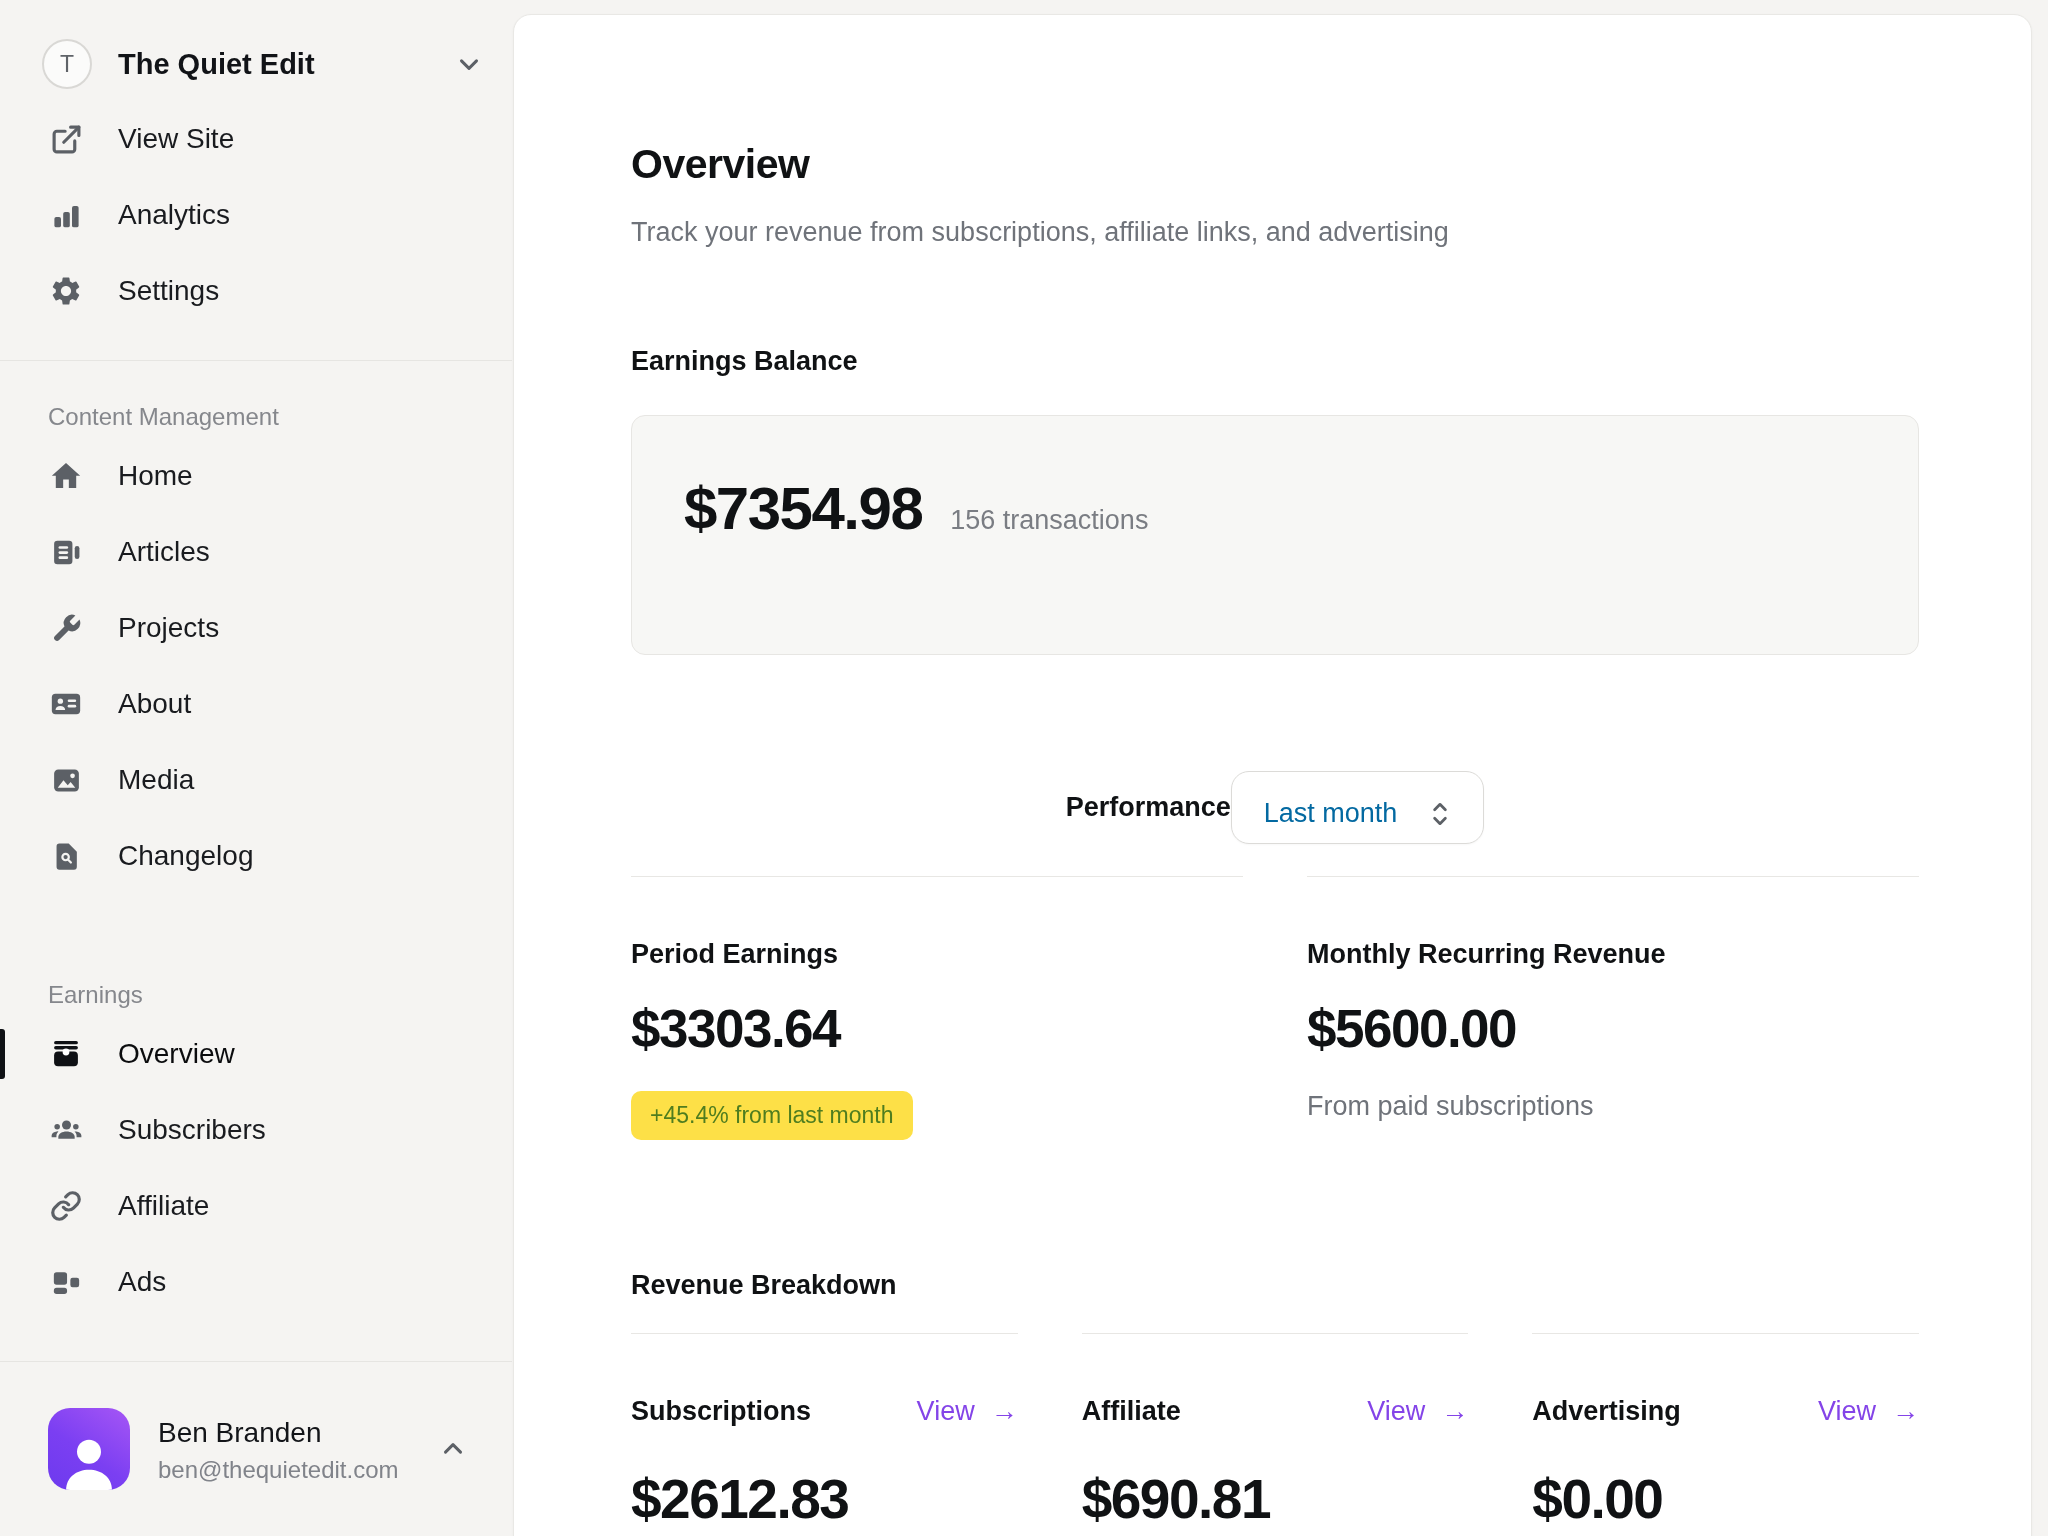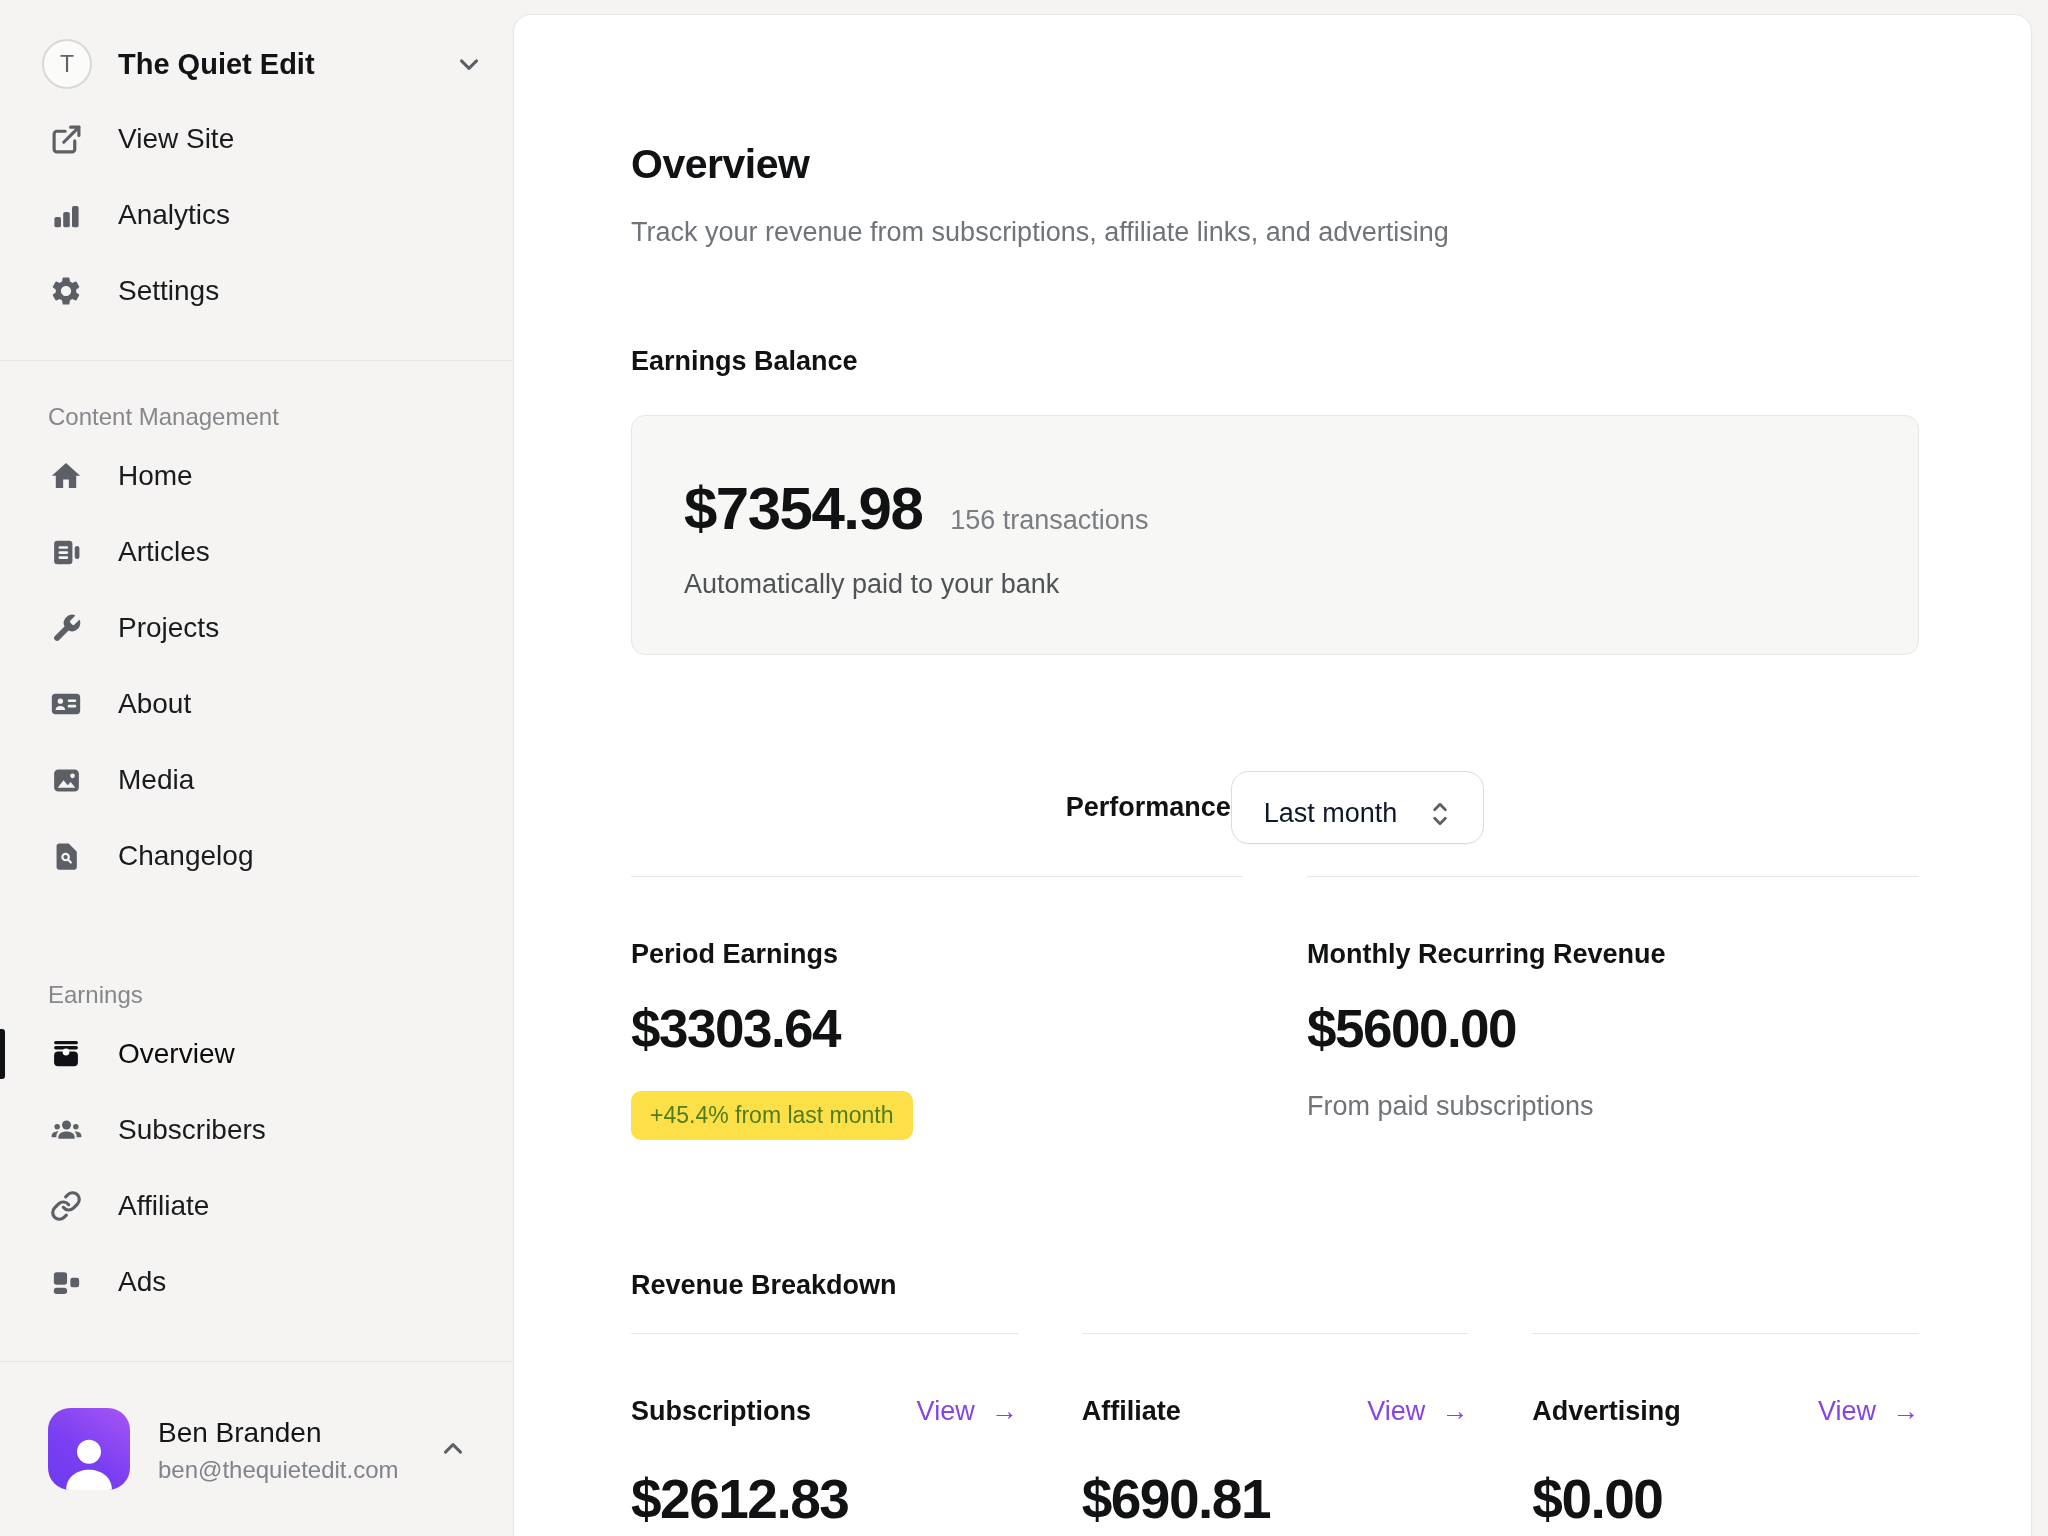--- a/index.html
+++ b/index.html
@@ -95,21 +95,21 @@
   .balance-row { display:flex; align-items:baseline; }
   .balance-amount { font-size:60px; font-weight:700; color:#101214; letter-spacing:-1.5px; }
   .balance-tx { margin-left:28px; font-size:27px; color:#7a7d83; }
   .balance-note { margin-top:26px; font-size:27px; color:#4f5257; }
 
   .perf-header { margin-top:116px; display:flex; align-items:center; justify-content:center; }
   .range-select {
     display:flex; align-items:center; gap:30px;
     height:73px; padding:12px 30px 0 32px;
     background:#ffffff; border:1px solid #dcdbd8; border-radius:18px;
-    font-size:27px; color:#0f172a; cursor:pointer;
+    font-size:27px; color:#0369a1; cursor:pointer;
     box-shadow:0 1px 2px rgba(0,0,0,0.03);
   }
   .grid2 {
     margin-top:32px;
     display:grid; grid-template-columns:1fr 1fr; column-gap:64px;
   }
   .grid3 {
     margin-top:32px;
     display:grid; grid-template-columns:1fr 1fr 1fr; column-gap:64px;
   }
@@ -327,21 +327,20 @@
       <h1 class="page-title">Overview</h1>
       <p class="page-subtitle">Track your revenue from subscriptions, affiliate links, and advertising</p>
 
       <h2 class="h2 balance-heading">Earnings Balance</h2>
 
       <div class="balance-card">
         <div class="balance-row">
           <span class="balance-amount">$7354.98</span>
           <span class="balance-tx">156 transactions</span>
         </div>
-        <p class="balance-note">Automatically paid to your bank</p>
       </div>
 
       <div class="perf-header">
         <h2 class="h2">Performance</h2>
         <div class="range-select">
           <span>Last month</span>
           <span class="icon">
             <svg width="26" height="30" viewBox="0 0 24 28" fill="none" stroke="#5c6066" stroke-width="2.6" stroke-linecap="round" stroke-linejoin="round">
                 <polyline points="7 10 12 5 17 10"></polyline>
                 <polyline points="7 18 12 23 17 18"></polyline>

